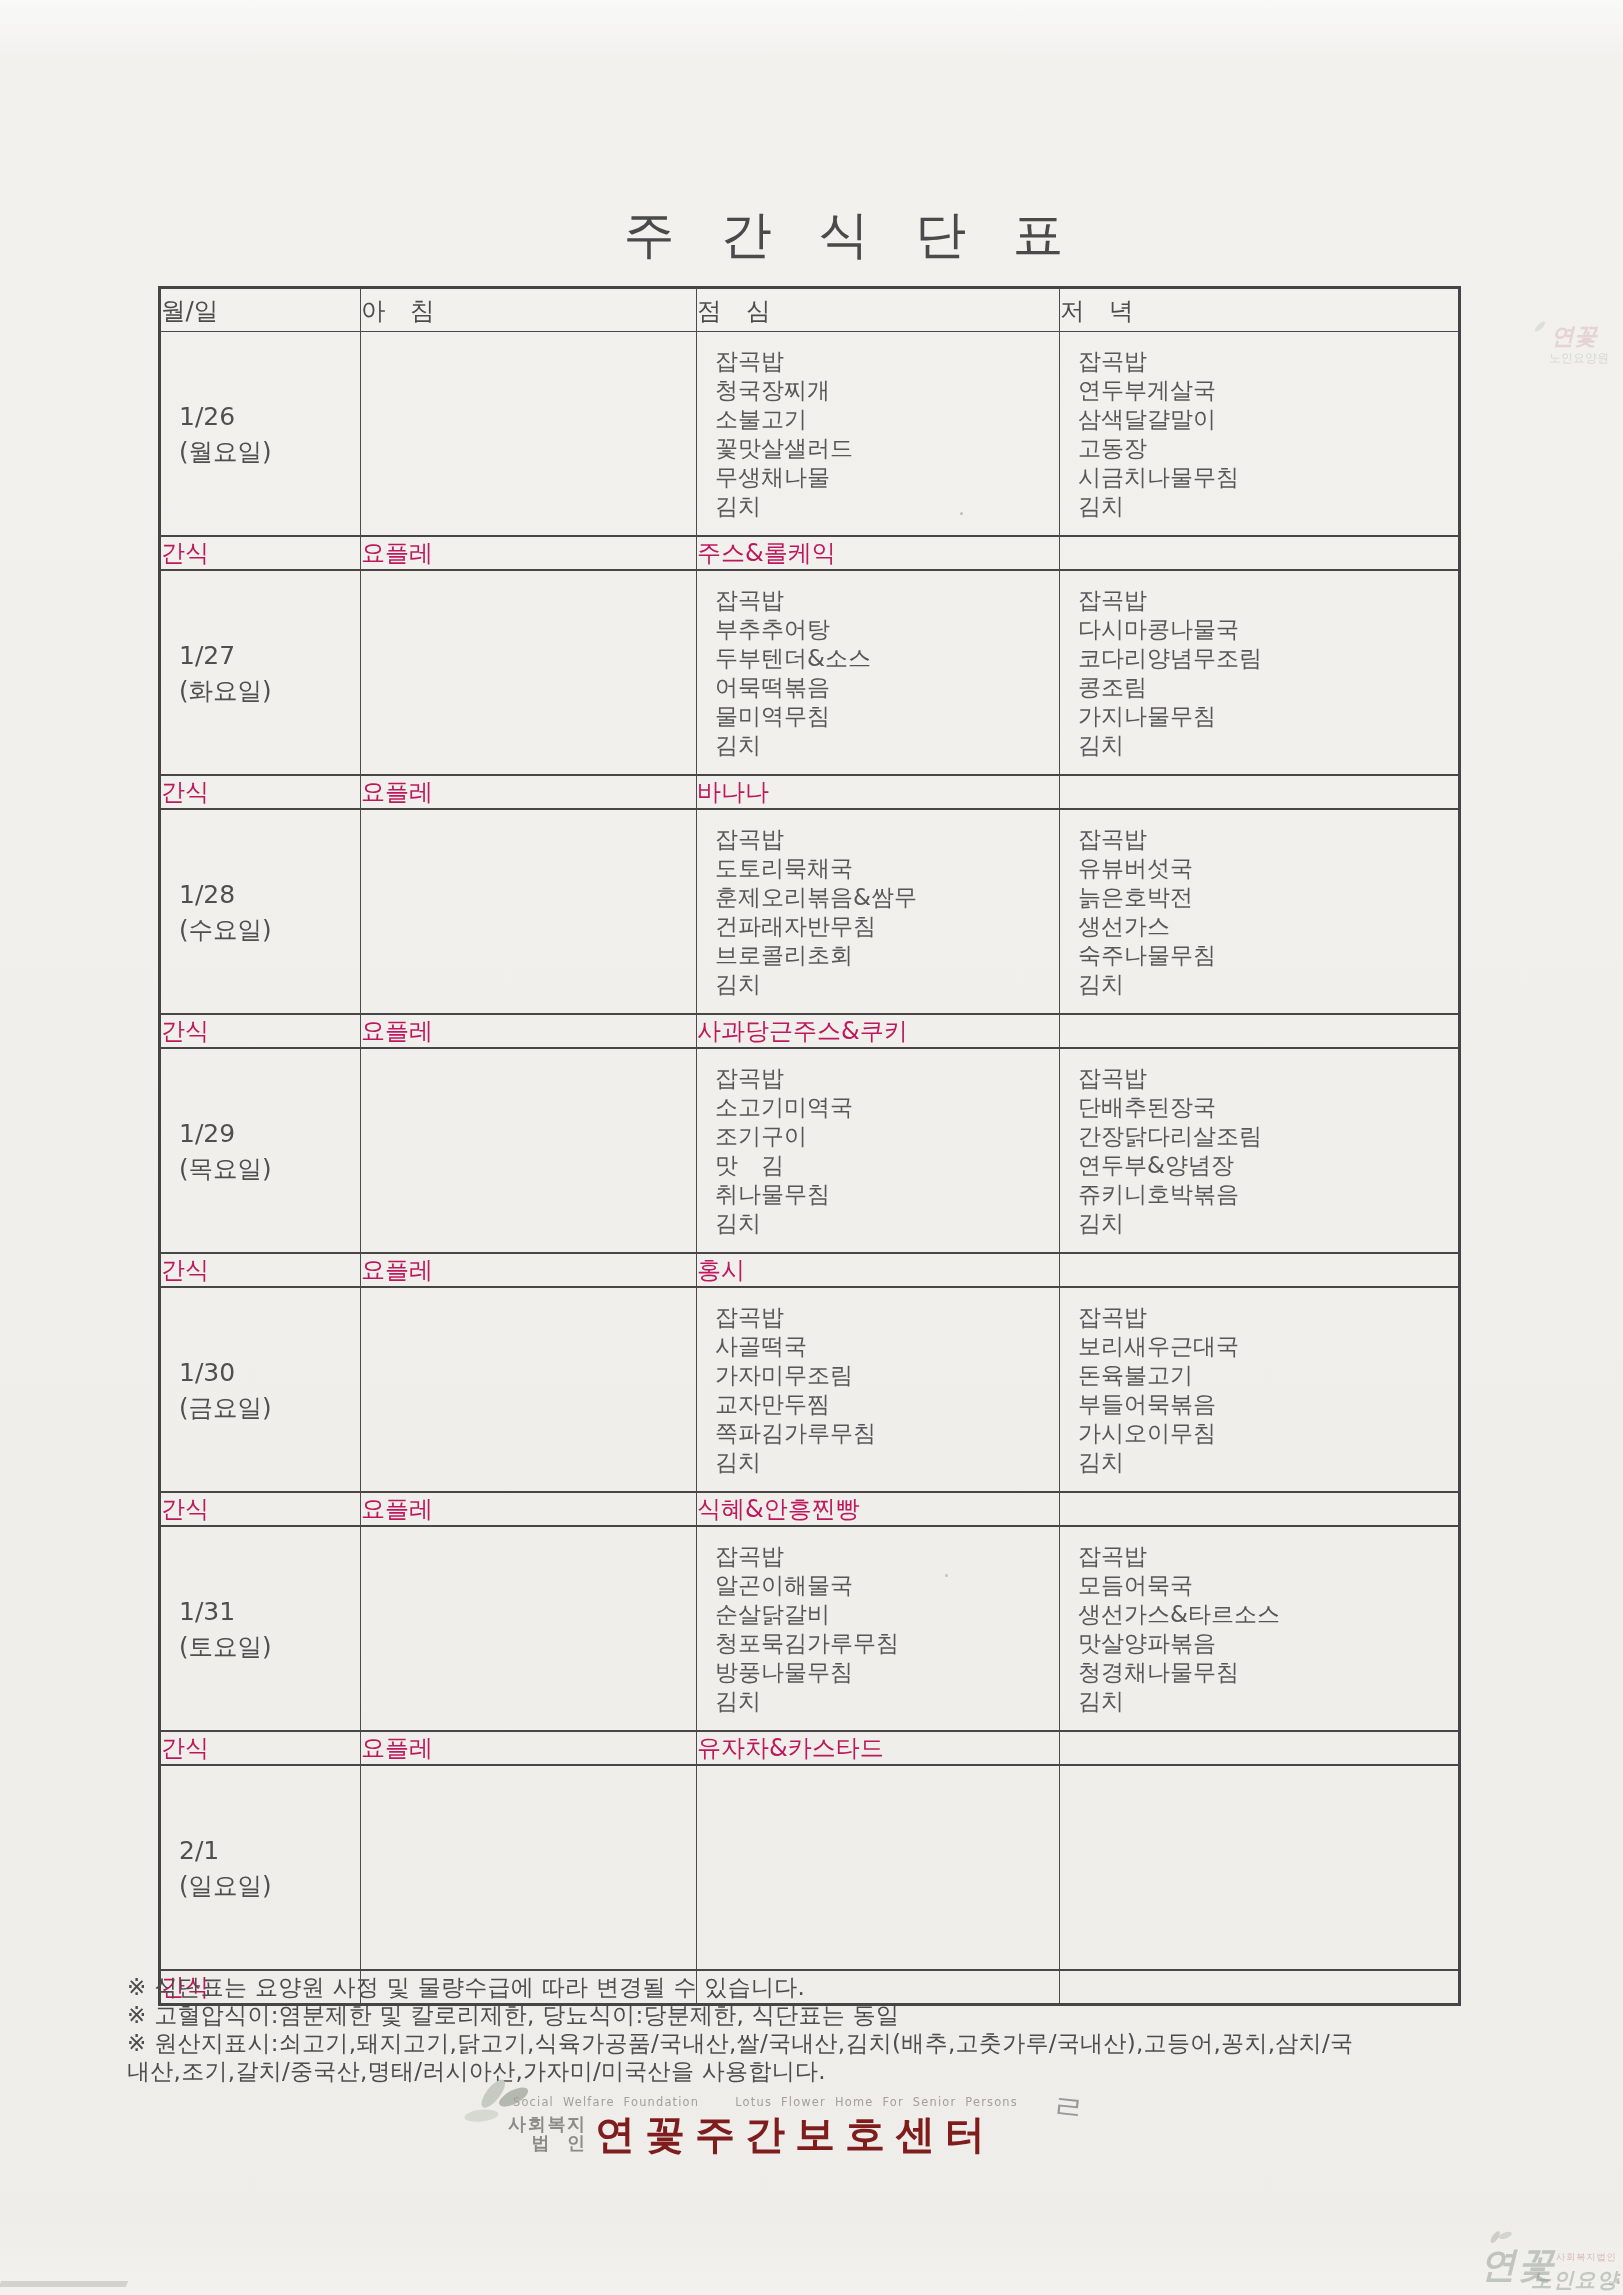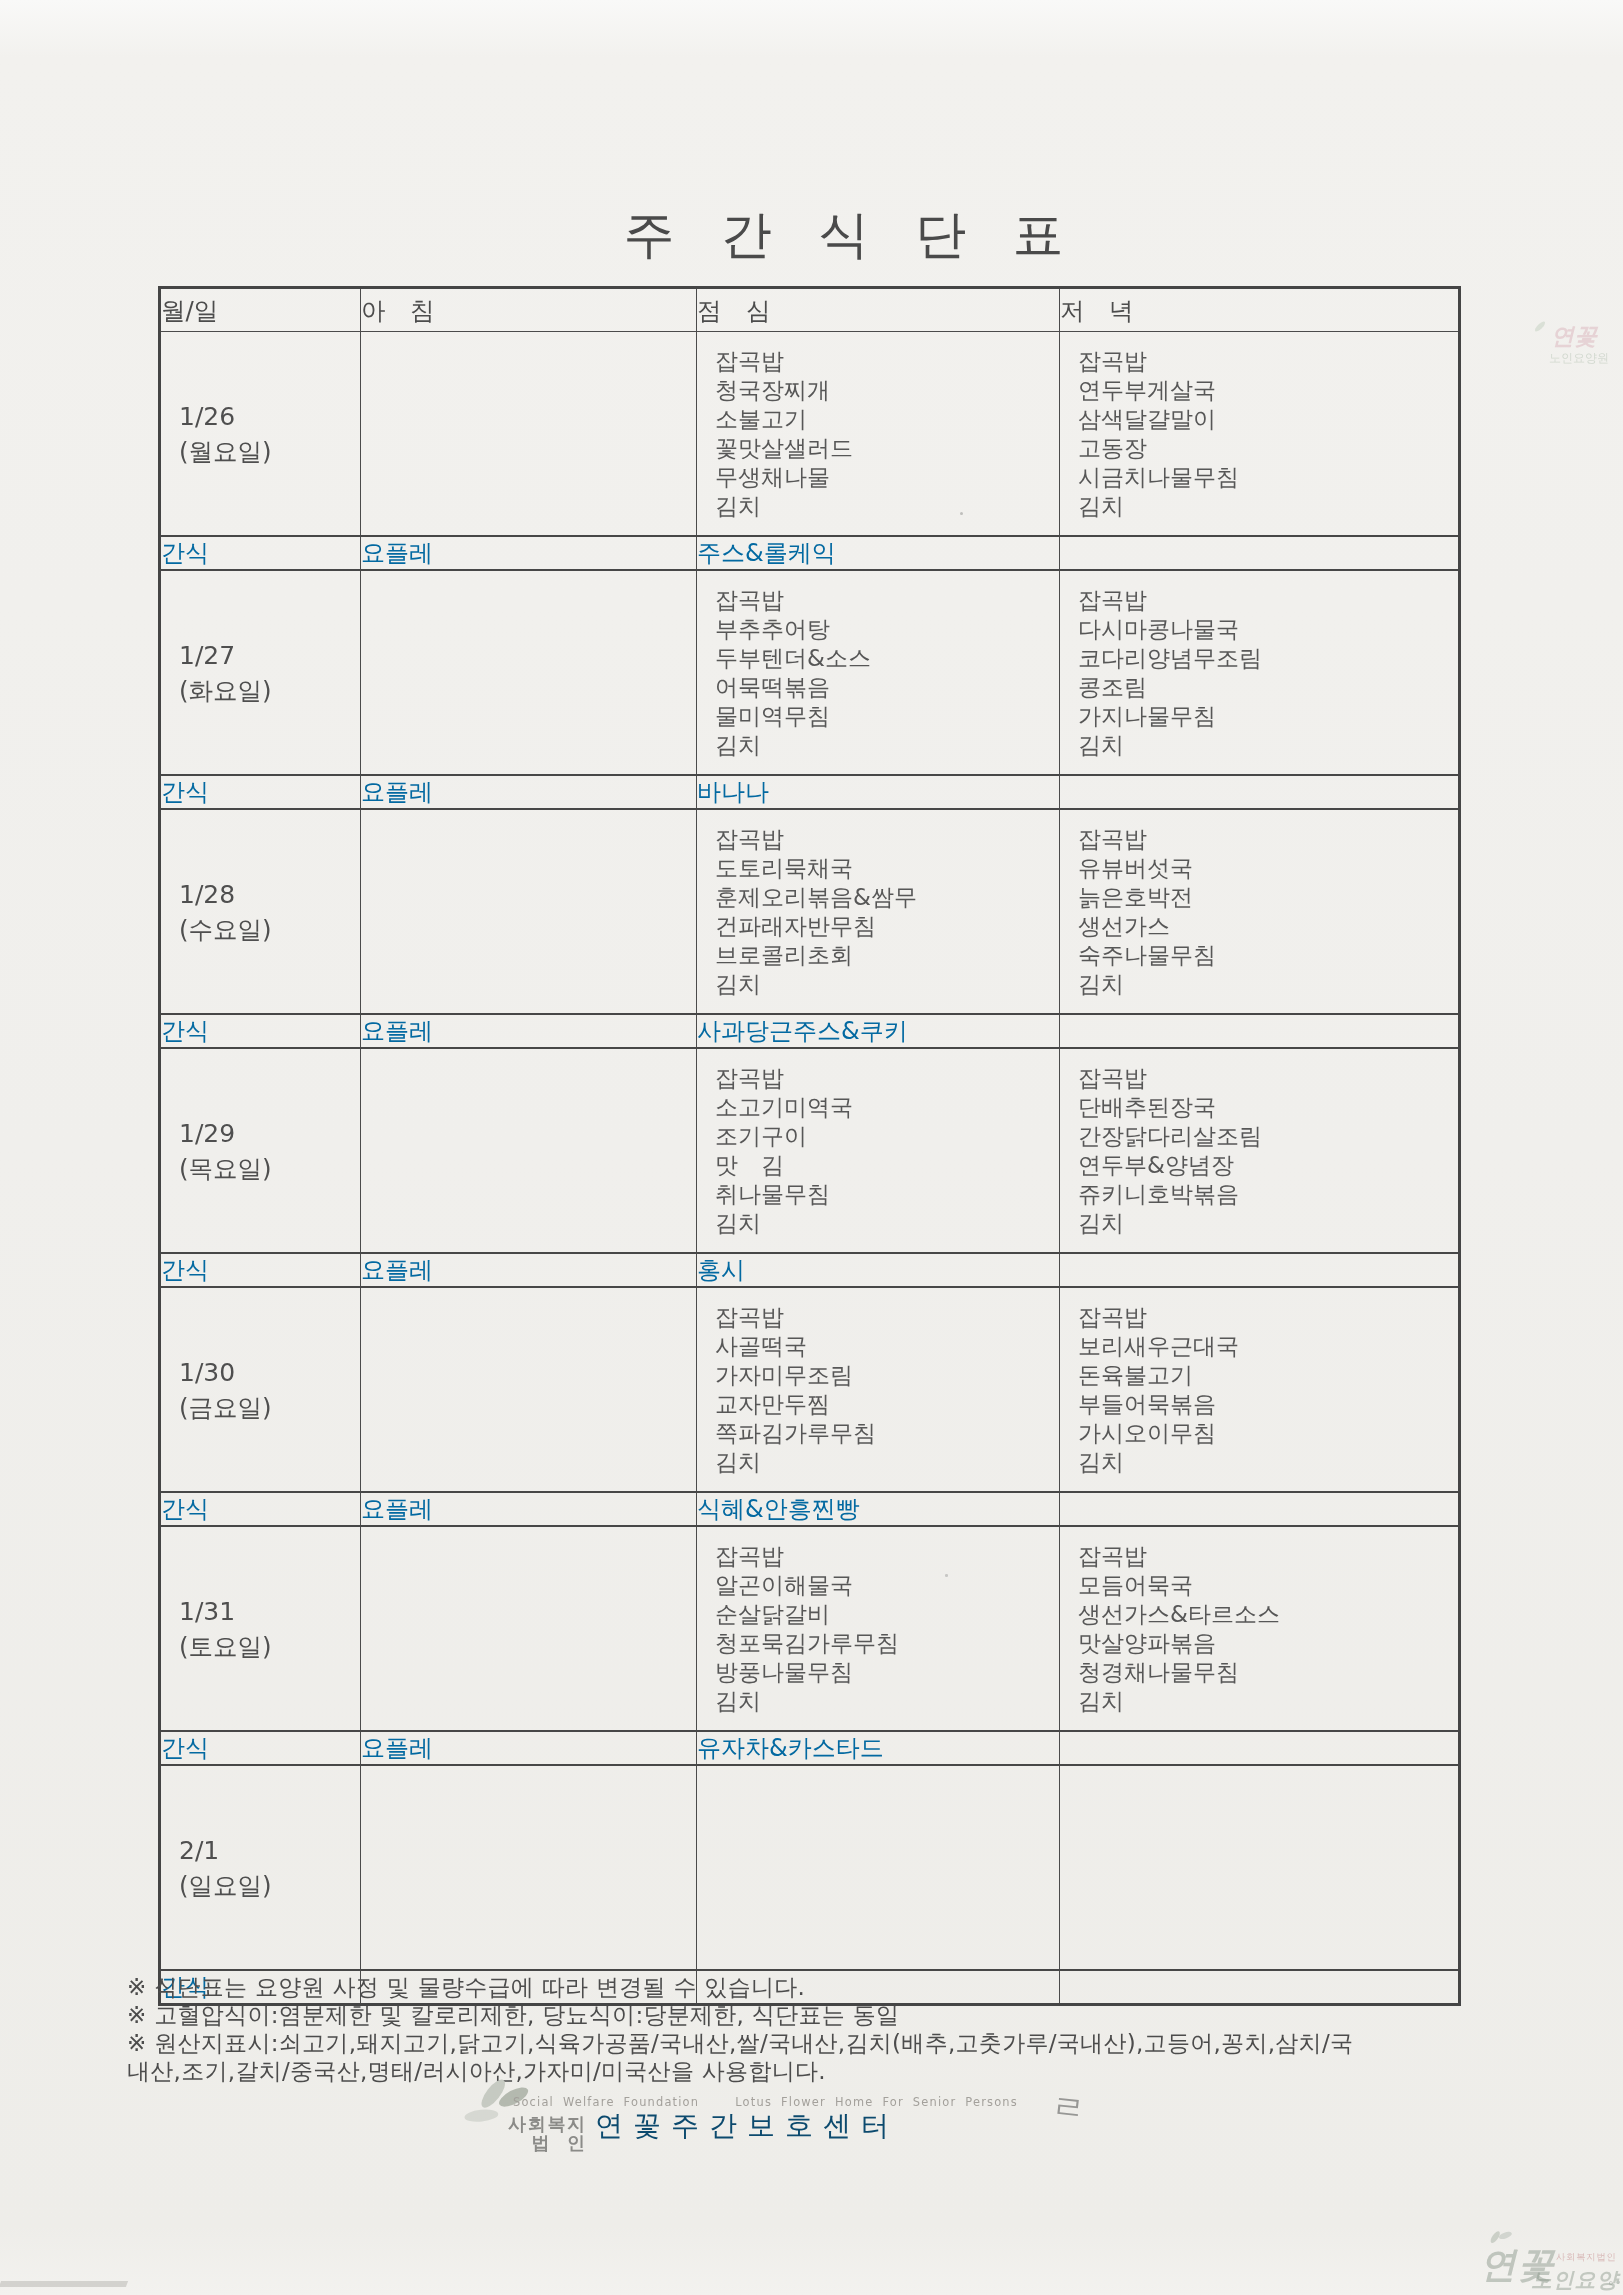--- a/index.html
+++ b/index.html
@@ -19,36 +19,36 @@
     border-collapse:collapse;table-layout:fixed;
     border:3.4px solid #454545;
   }
   table.menu th,table.menu td{
     border:1.7px solid #4b4b4b;text-align:left;vertical-align:middle;padding:0;
     overflow:hidden;
   }
   thead th{height:42px;font-size:24.5px;font-weight:400;color:#4c4c4c;
     border-bottom:2.5px solid #474747;white-space:pre;}
   tr.day-row td{height:203px;padding-left:18px;}
-  tr.snack-row td{height:30px;font-size:24px;color:#0369a1;
+  tr.snack-row td{height:30px;font-size:24px;color:#be185d;
     border-top:2.5px solid #474747;border-bottom:2.5px solid #474747;white-space:pre;}
   .date-label{font-size:25px;line-height:36px;color:#4f4f4f;}
   .weekday-label{font-size:24.5px;line-height:34px;color:#4f4f4f;}
   .meal-item{font-size:23px;line-height:29px;color:#575757;white-space:pre;}
   .notes{position:absolute;left:127px;top:1973px;width:1454px;}
   .note-line{font-size:23px;line-height:28px;color:#4c4c4c;white-space:pre;letter-spacing:0.3px;}
   
   .logo{position:absolute;left:461px;top:2073px;width:659px;height:97px;}
   .logo-leaves{position:absolute;left:0;top:1.7px;}
   .logo-english{position:absolute;left:52px;top:22px;font-size:11.4px;color:#a3a09b;
     letter-spacing:1.2px;word-spacing:4.2px;white-space:pre;}
   .org-type{position:absolute;left:47px;top:41px;text-align:right;}
   .org-type div{font-size:18px;line-height:19.4px;font-weight:700;color:#8b8b88;letter-spacing:1.7px;white-space:pre;}
-  .logo-name{position:absolute;left:134px;top:34px;font-size:28px;font-weight:400;
-    color:#0c4a6e;letter-spacing:10px;white-space:pre;}
+  .logo-name{position:absolute;left:134px;top:34px;font-size:40px;font-weight:700;
+    color:#7f1d1d;letter-spacing:10px;white-space:pre;}
   .logo-mark{position:absolute;left:590px;top:12px;font-size:34px;color:#979795;
     transform:rotate(6deg);}
   
   .wm-br{position:absolute;left:1480px;top:2229px;width:144px;height:68px;filter:blur(0.3px);}
   .wm-br .wm-script-top{position:absolute;left:0;top:12px;font-size:36px;font-weight:700;font-style:italic;
     color:rgba(138,150,138,.48);letter-spacing:1.7px;}
   .wm-br .wm-tiny{position:absolute;left:76px;top:22px;font-size:9.3px;color:rgba(196,140,140,.55);letter-spacing:0.8px;}
   .wm-br .wm-script-bottom{position:absolute;left:51px;top:37px;font-size:21px;font-weight:700;font-style:italic;
     color:rgba(138,150,138,.45);letter-spacing:0.8px;}
   .wm-br .wm-dots{position:absolute;left:127px;top:47px;font-size:12px;color:rgba(138,150,138,.5);}

